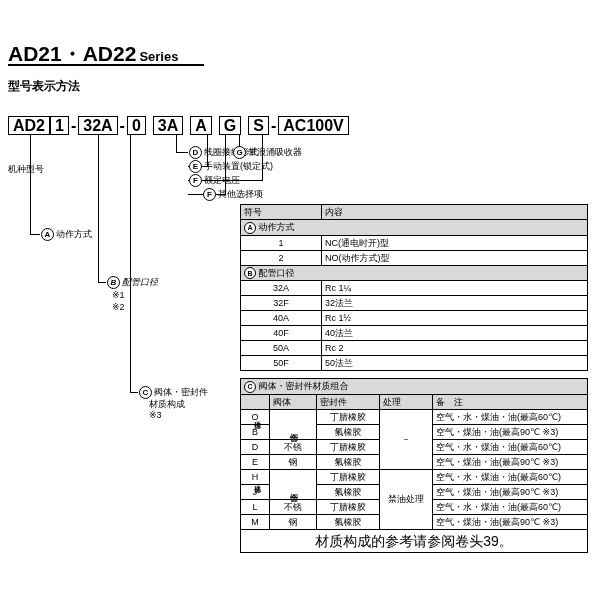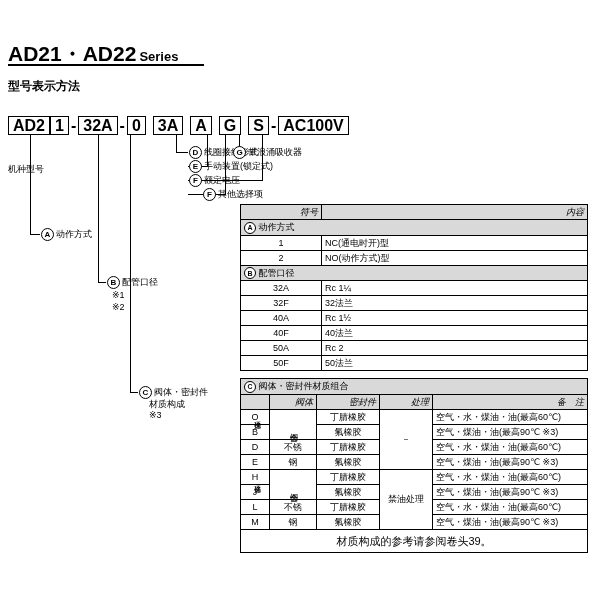--- a/index.html
+++ b/index.html
@@ -63,21 +63,21 @@
     position:absolute;
     font-size:9px;
     background:#fff;
   }
   .tbl td,.tbl th{
     border:1px solid #000;
     padding:1px 3px;
     line-height:12px;
     vertical-align:middle;
   }
-  .hdr{background:#d9d9d9;text-align:right;font-weight:normal;font-style:italic;}
+  .hdr{background:#d9d9d9;text-align:left;font-weight:normal;}
   .secrow td{background:#d9d9d9;font-weight:normal;}
   .c{text-align:center;}
   .l{text-align:left;}
   .vert{
     writing-mode:vertical-rl;
     text-orientation:upright;
     letter-spacing:0px;
     line-height:10px;
     font-size:8px;
     display:inline-block;
@@ -151,21 +151,21 @@
   <div class="lbl" style="left:203px;top:188px;text-align:center;">
     <span class="circ">F</span><span>其他选择项</span>
   </div>
 
   <div class="lbl" style="left:8px;top:163px;font-family:Liberation Serif, serif;">机种型号</div>
 
   <div class="lbl" style="left:41px;top:228px;">
     <span class="circ">A</span><span>动作方式</span>
   </div>
 
-  <div class="lbl" style="left:107px;top:276px;">
+  <div class="lbl" style="left:107px;top:276px;font-style:italic;">
     <span class="circ">B</span><span>配管口径</span>
   </div>
   <div class="lbl" style="left:112px;top:290px;">※1</div>
   <div class="lbl" style="left:112px;top:302px;">※2</div>
 
   <div class="lbl" style="left:139px;top:386px;">
     <span class="circ">C</span><span>阀体・密封件</span>
   </div>
   <div class="lbl" style="left:149px;top:398px;">材质构成</div>
   <div class="lbl" style="left:149px;top:410px;">※3</div>
@@ -287,21 +287,21 @@
       <td class="l">空气・水・煤油・油(最高60℃)</td>
     </tr>
     <tr>
       <td class="c">M</td>
       <td class="c">钢</td>
       <td class="c">氟橡胶</td>
       <td class="l">空气・煤油・油(最高90℃ ※3)</td>
     </tr>
 
     <tr>
-      <td colspan="5" class="c" style="padding:5px 3px;font-size:11px;">材质构成的参考请参阅卷头39。</td>
+      <td colspan="5" class="c" style="padding:5px 3px;font-size:14px;">材质构成的参考请参阅卷头39。</td>
     </tr>
   </tbody>
     </table>
 
   <div style="position:absolute;left:252px;top:408px;">
     <span class="vert" style="font-size:7px;">选择项</span>
   </div>
   <div style="position:absolute;left:252px;top:472px;">
     <span class="vert" style="font-size:7px;">选择项</span>
   </div>

